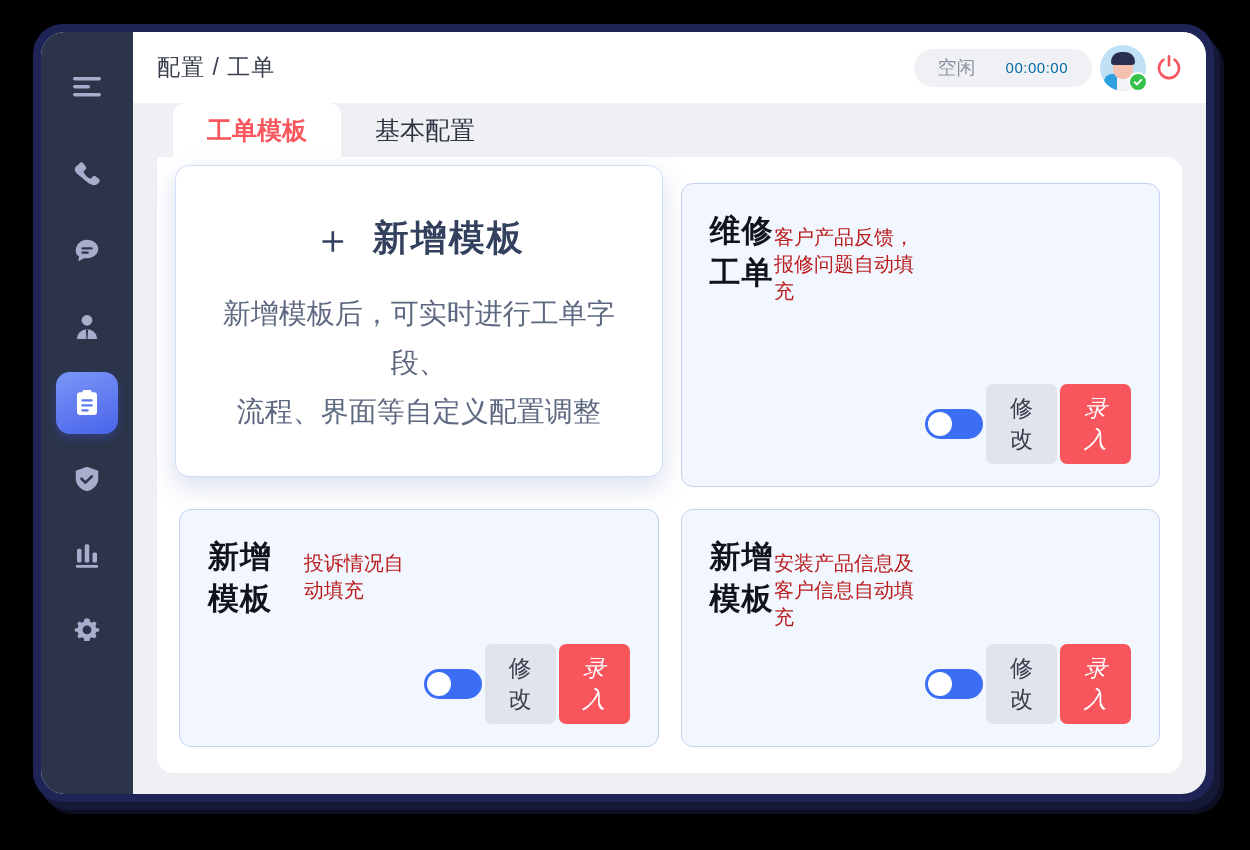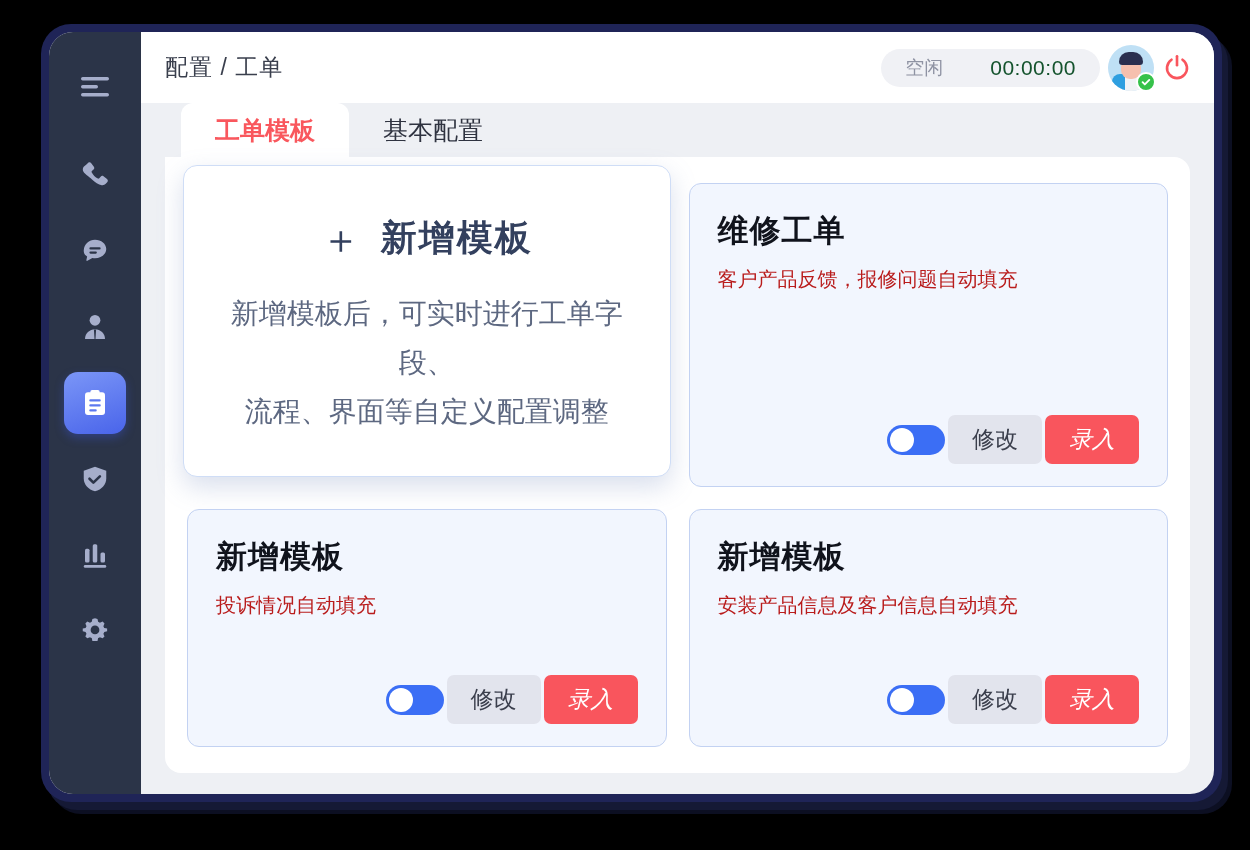--- a/index.html
+++ b/index.html
@@ -6,21 +6,21 @@
   html, body {
     width: 1250px; height: 850px;
     background: #000000;
     font-family: "Liberation Sans", "DejaVu Sans", sans-serif;
     overflow: hidden;
   }
 
   
   #device-frame {
     position: absolute;
-    left: 41px; top: 24px;
+    left: 33px; top: 24px;
     width: 1181px; height: 778px;
     background: #1f2457;
     border-radius: 30px;
     box-shadow: 6px 8px 0 0 #151935, 10px 12px 0 0 #0c0f22;
   }
   #device-screen {
     position: absolute;
     left: 8px; top: 8px;
     width: 1165px; height: 762px;
     background: #eef0f4;
@@ -72,21 +72,21 @@
   }
   #header-right { margin-left: auto; display: flex; align-items: center; gap: 8px; }
   #status-pill {
     display: flex; align-items: center; gap: 30px;
     background: #f0f1f5;
     border-radius: 19px;
     height: 38px;
     padding: 0 24px;
   }
   #status-pill .st-label { font-size: 19px; color: #8f93a3; }
-  #status-pill .st-timer { font-size: 21px; color: #14532d; letter-spacing: .5px; margin-left: 17px; }
+  #status-pill .st-timer { font-size: 15px; color: #0369a1; letter-spacing: .5px; }
 
   #avatar { position: relative; width: 46px; height: 46px; }
   #avatar .av-circle {
     width: 46px; height: 46px; border-radius: 50%;
     background: #bfe0f5; overflow: hidden; position: relative;
   }
   #avatar .av-body {
     position: absolute; left: 7px; bottom: 0; width: 32px; height: 18px;
     background: #f1f3f6; border-radius: 14px 14px 0 0;
   }
@@ -172,21 +172,21 @@
     text-align: center; max-width: 400px;
   }
 
   
   .tpl-card {
     background: #f2f6fe;
     border: 1.5px solid #c3d2f2;
     border-radius: 12px;
     padding: 26px 28px 22px 28px;
     min-height: 238px;
-    display: flex; flex-direction: column;
+    display: flex; flex-direction: row;
   }
   .tpl-title { font-size: 31px; color: #10131c; font-weight: bold; letter-spacing: 1px; }
   .tpl-desc { margin-top: 14px; font-size: 20px; color: #b91c1c; }
   .tpl-actions {
     margin-top: auto;
     display: flex; align-items: center; justify-content: flex-end; gap: 3px;
   }
   .toggle {
     width: 58px; height: 30px; border-radius: 16px;
     background: #3b6ef5; position: relative; cursor: pointer;

